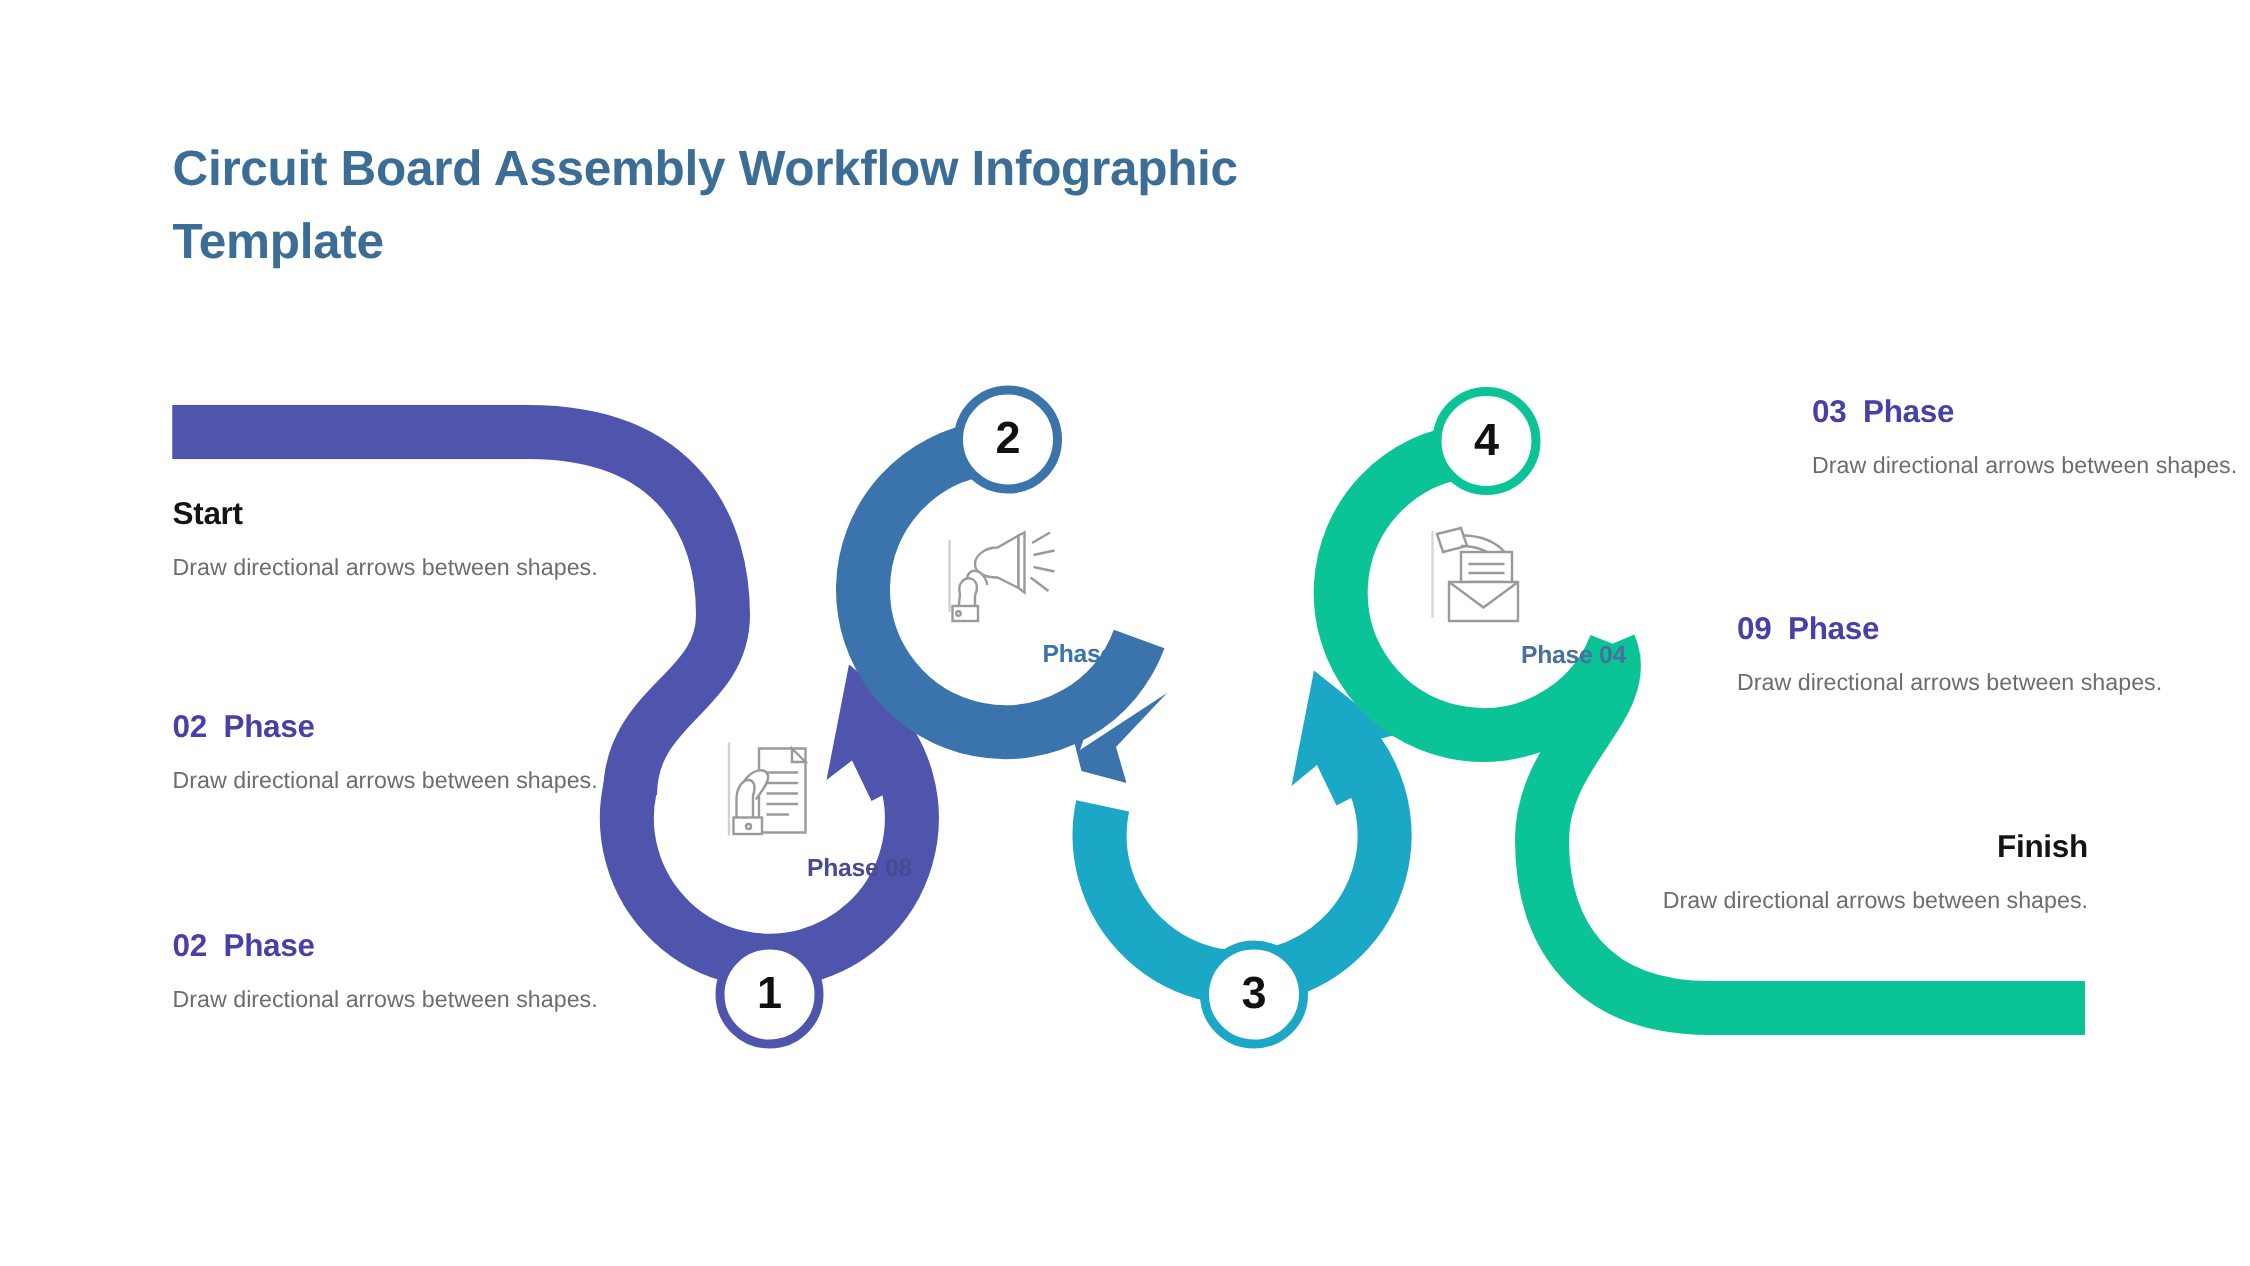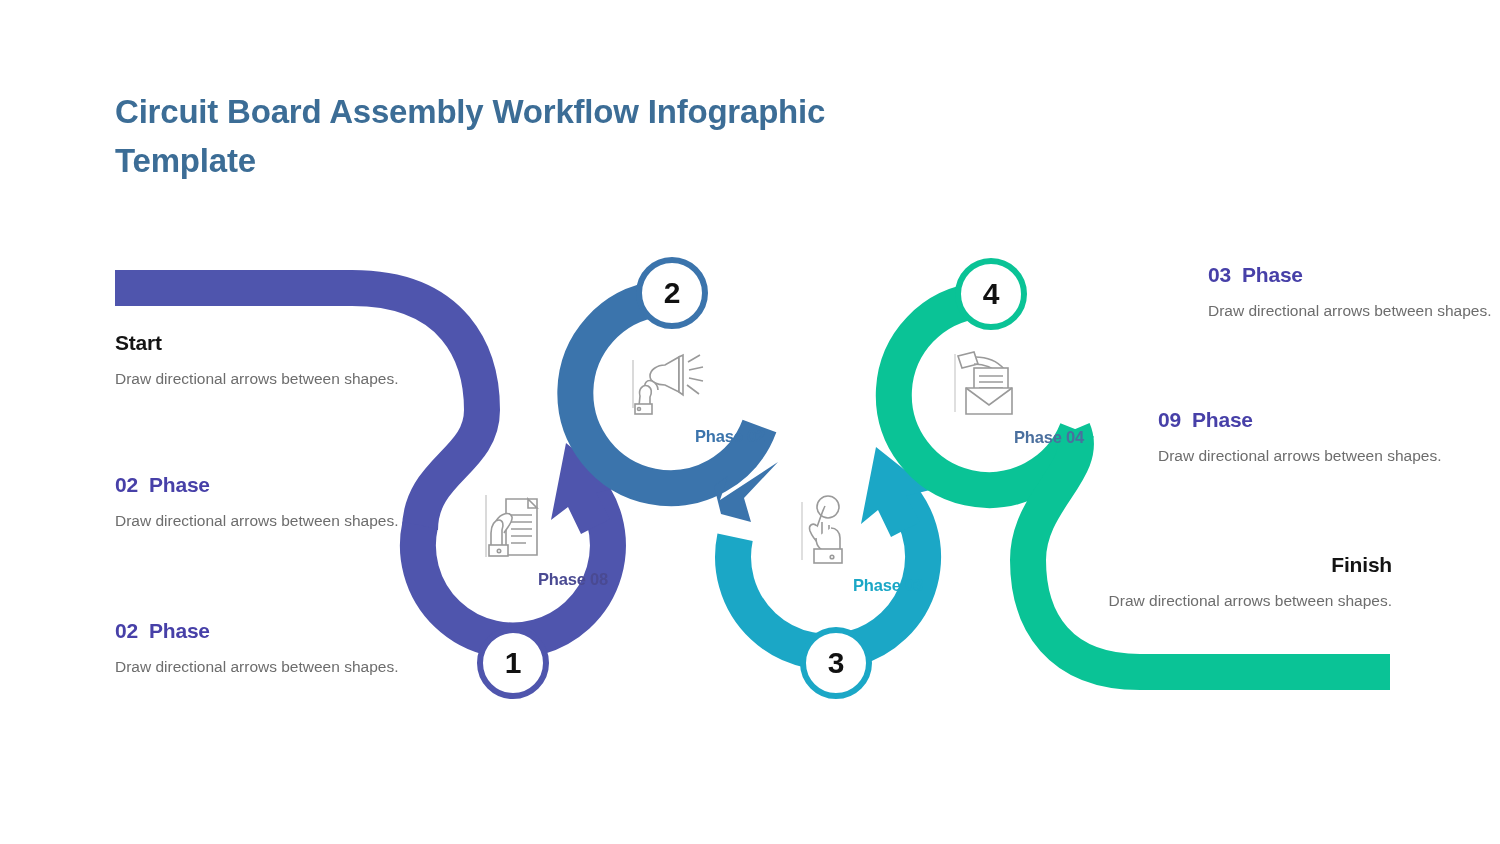--- a/index.html
+++ b/index.html
@@ -179,37 +179,20 @@
           <path d="M10 48 C8 41 13 36 18 38 C22 40 22 45 20 49 L20 58 L9 58 Z" fill="#fff"></path>
           <rect x="5" y="56" width="17" height="10" fill="#fff"></rect>
           <circle cx="9" cy="61" r="1.5"></circle>
           <path d="M3 12 L3 60" stroke-opacity="0.45"></path>
         </g>
       </svg>
     </div>
     <div class="plabel" style="color:#3b74ac">Phase 02</div>
   </div>
 
-  <div class="phase-node" id="node-3">
-    <div class="icon">
-      <svg width="62" height="76" viewBox="0 0 62 76">
-        <g fill="none" stroke="#9a9a9a" stroke-width="1.6">
-          <circle cx="31" cy="13" r="11" fill="#fff"></circle>
-          <path d="M28 12 C25 18 22 28 20 33" fill="#fff"></path>
-          <path d="M20 32 C16 28 11 31 13 37 C15 42 19 47 22 50" fill="#fff"></path>
-          <path d="M25 28 L25 44 M32 31 L32 45 M38 35 L38 46"></path>
-          <path d="M19 44 C19 54 26 58 33 58 L43 58 L43 44 C43 38 39 34 34 34" fill="#fff"></path>
-          <rect x="17" y="55" width="28" height="14" fill="#fff"></rect>
-          <circle cx="35" cy="63" r="1.8"></circle>
-          <path d="M5 8 L5 66" stroke-opacity="0.4"></path>
-        </g>
-      </svg>
-    </div>
-    <div class="plabel" style="color:#1ba7c6">Phase 03</div>
-  </div>
 
   <div class="phase-node" id="node-4">
     <div class="icon">
       <svg width="78" height="72" viewBox="0 0 78 72">
         <g fill="none" stroke="#9a9a9a" stroke-width="1.6">
           <path d="M8 8 L24 4 L28 16 L12 20 Z" fill="#fff"></path>
           <path d="M25 9 C38 9 48 14 54 21" fill="#fff"></path>
           <path d="M24 16 C36 16 45 21 51 27" fill="#fff"></path>
           <rect x="24" y="20" width="34" height="32" fill="#fff"></rect>
           <path d="M29 28 H53 M29 34 H53 M29 40 H53 M29 46 H47"></path>

